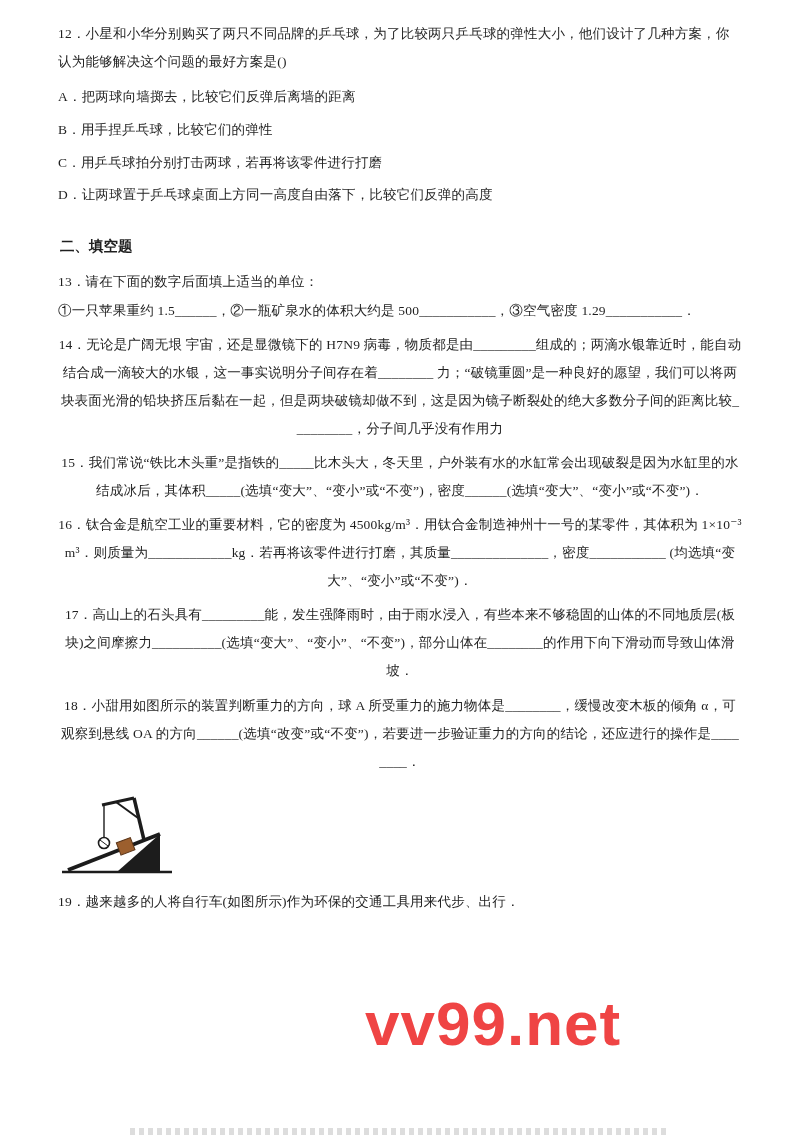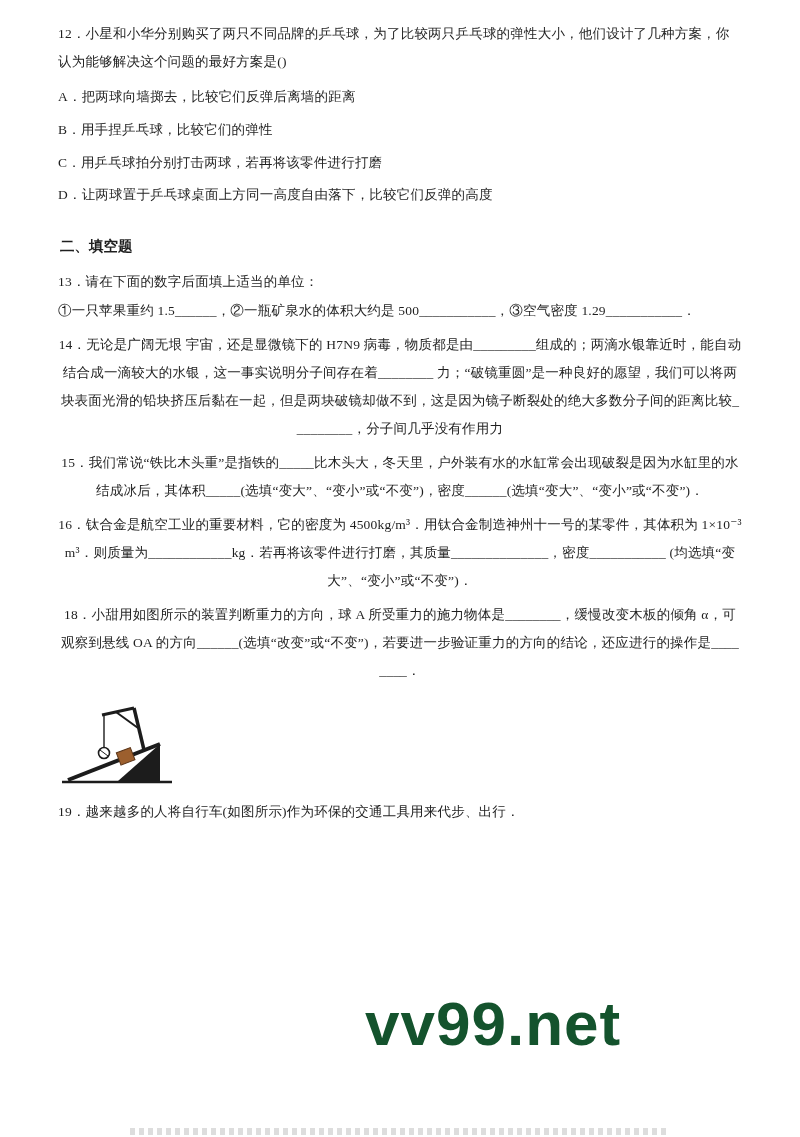--- a/index.html
+++ b/index.html
@@ -39,21 +39,21 @@
     width: 120px;
     height: 88px;
   }
   .watermark {
     position: absolute;
     left: 365px;
     top: 988px;
     font-size: 62px;
     font-weight: bold;
     font-family: "Liberation Sans", sans-serif;
-    color: #14532d;
+    color: #ef4444;
     letter-spacing: 1px;
     z-index: 1;
     user-select: none;
   }
   .cutoff-strip {
     position: absolute;
     bottom: 2px;
     left: 130px;
     width: 540px;
     height: 7px;
@@ -78,20 +78,21 @@
 
   <p class="line">13．请在下面的数字后面填上适当的单位：</p>
   <p class="line">①一只苹果重约 1.5______，②一瓶矿泉水的体积大约是 500___________，③空气密度 1.29___________．</p>
 
   <p class="line qgap">14．无论是广阔无垠  宇宙，还是显微镜下的 H7N9 病毒，物质都是由_________组成的；两滴水银靠近时，能自动结合成一滴较大的水银，这一事实说明分子间存在着________ 力；“破镜重圆”是一种良好的愿望，我们可以将两块表面光滑的铅块挤压后黏在一起，但是两块破镜却做不到，这是因为镜子断裂处的绝大多数分子间的距离比较_________，分子间几乎没有作用力</p>
 
   <p class="line qgap">15．我们常说“铁比木头重”是指铁的_____比木头大，冬天里，户外装有水的水缸常会出现破裂是因为水缸里的水结成冰后，其体积_____(选填“变大”、“变小”或“不变”)，密度______(选填“变大”、“变小”或“不变”)．</p>
 
   <p class="line qgap">16．钛合金是航空工业的重要材料，它的密度为 4500kg/m³．用钛合金制造神州十一号的某零件，其体积为 1×10⁻³m³．则质量为____________kg．若再将该零件进行打磨，其质量______________，密度___________ (均选填“变大”、“变小”或“不变”)．</p>
 
+  <p class="line qgap">17．高山上的石头具有_________能，发生强降雨时，由于雨水浸入，有些本来不够稳固的山体的不同地质层(板块)之间摩擦力__________(选填“变大”、“变小”、“不变”)，部分山体在________的作用下向下滑动而导致山体滑坡．</p>
 
   <p class="line qgap">18．小甜用如图所示的装置判断重力的方向，球 A 所受重力的施力物体是________，缓慢改变木板的倾角 α，可观察到悬线 OA 的方向______(选填“改变”或“不变”)，若要进一步验证重力的方向的结论，还应进行的操作是________．</p>
 
   <div class="figure-wrap">
     <svg width="120" height="88" viewBox="0 0 120 88">
 
       <line x1="2" y1="82" x2="112" y2="82" stroke="#1c1c1c" stroke-width="2.5"></line>
 
       <polygon points="58,81 100,81 100,44" fill="#1c1c1c"></polygon>
 

